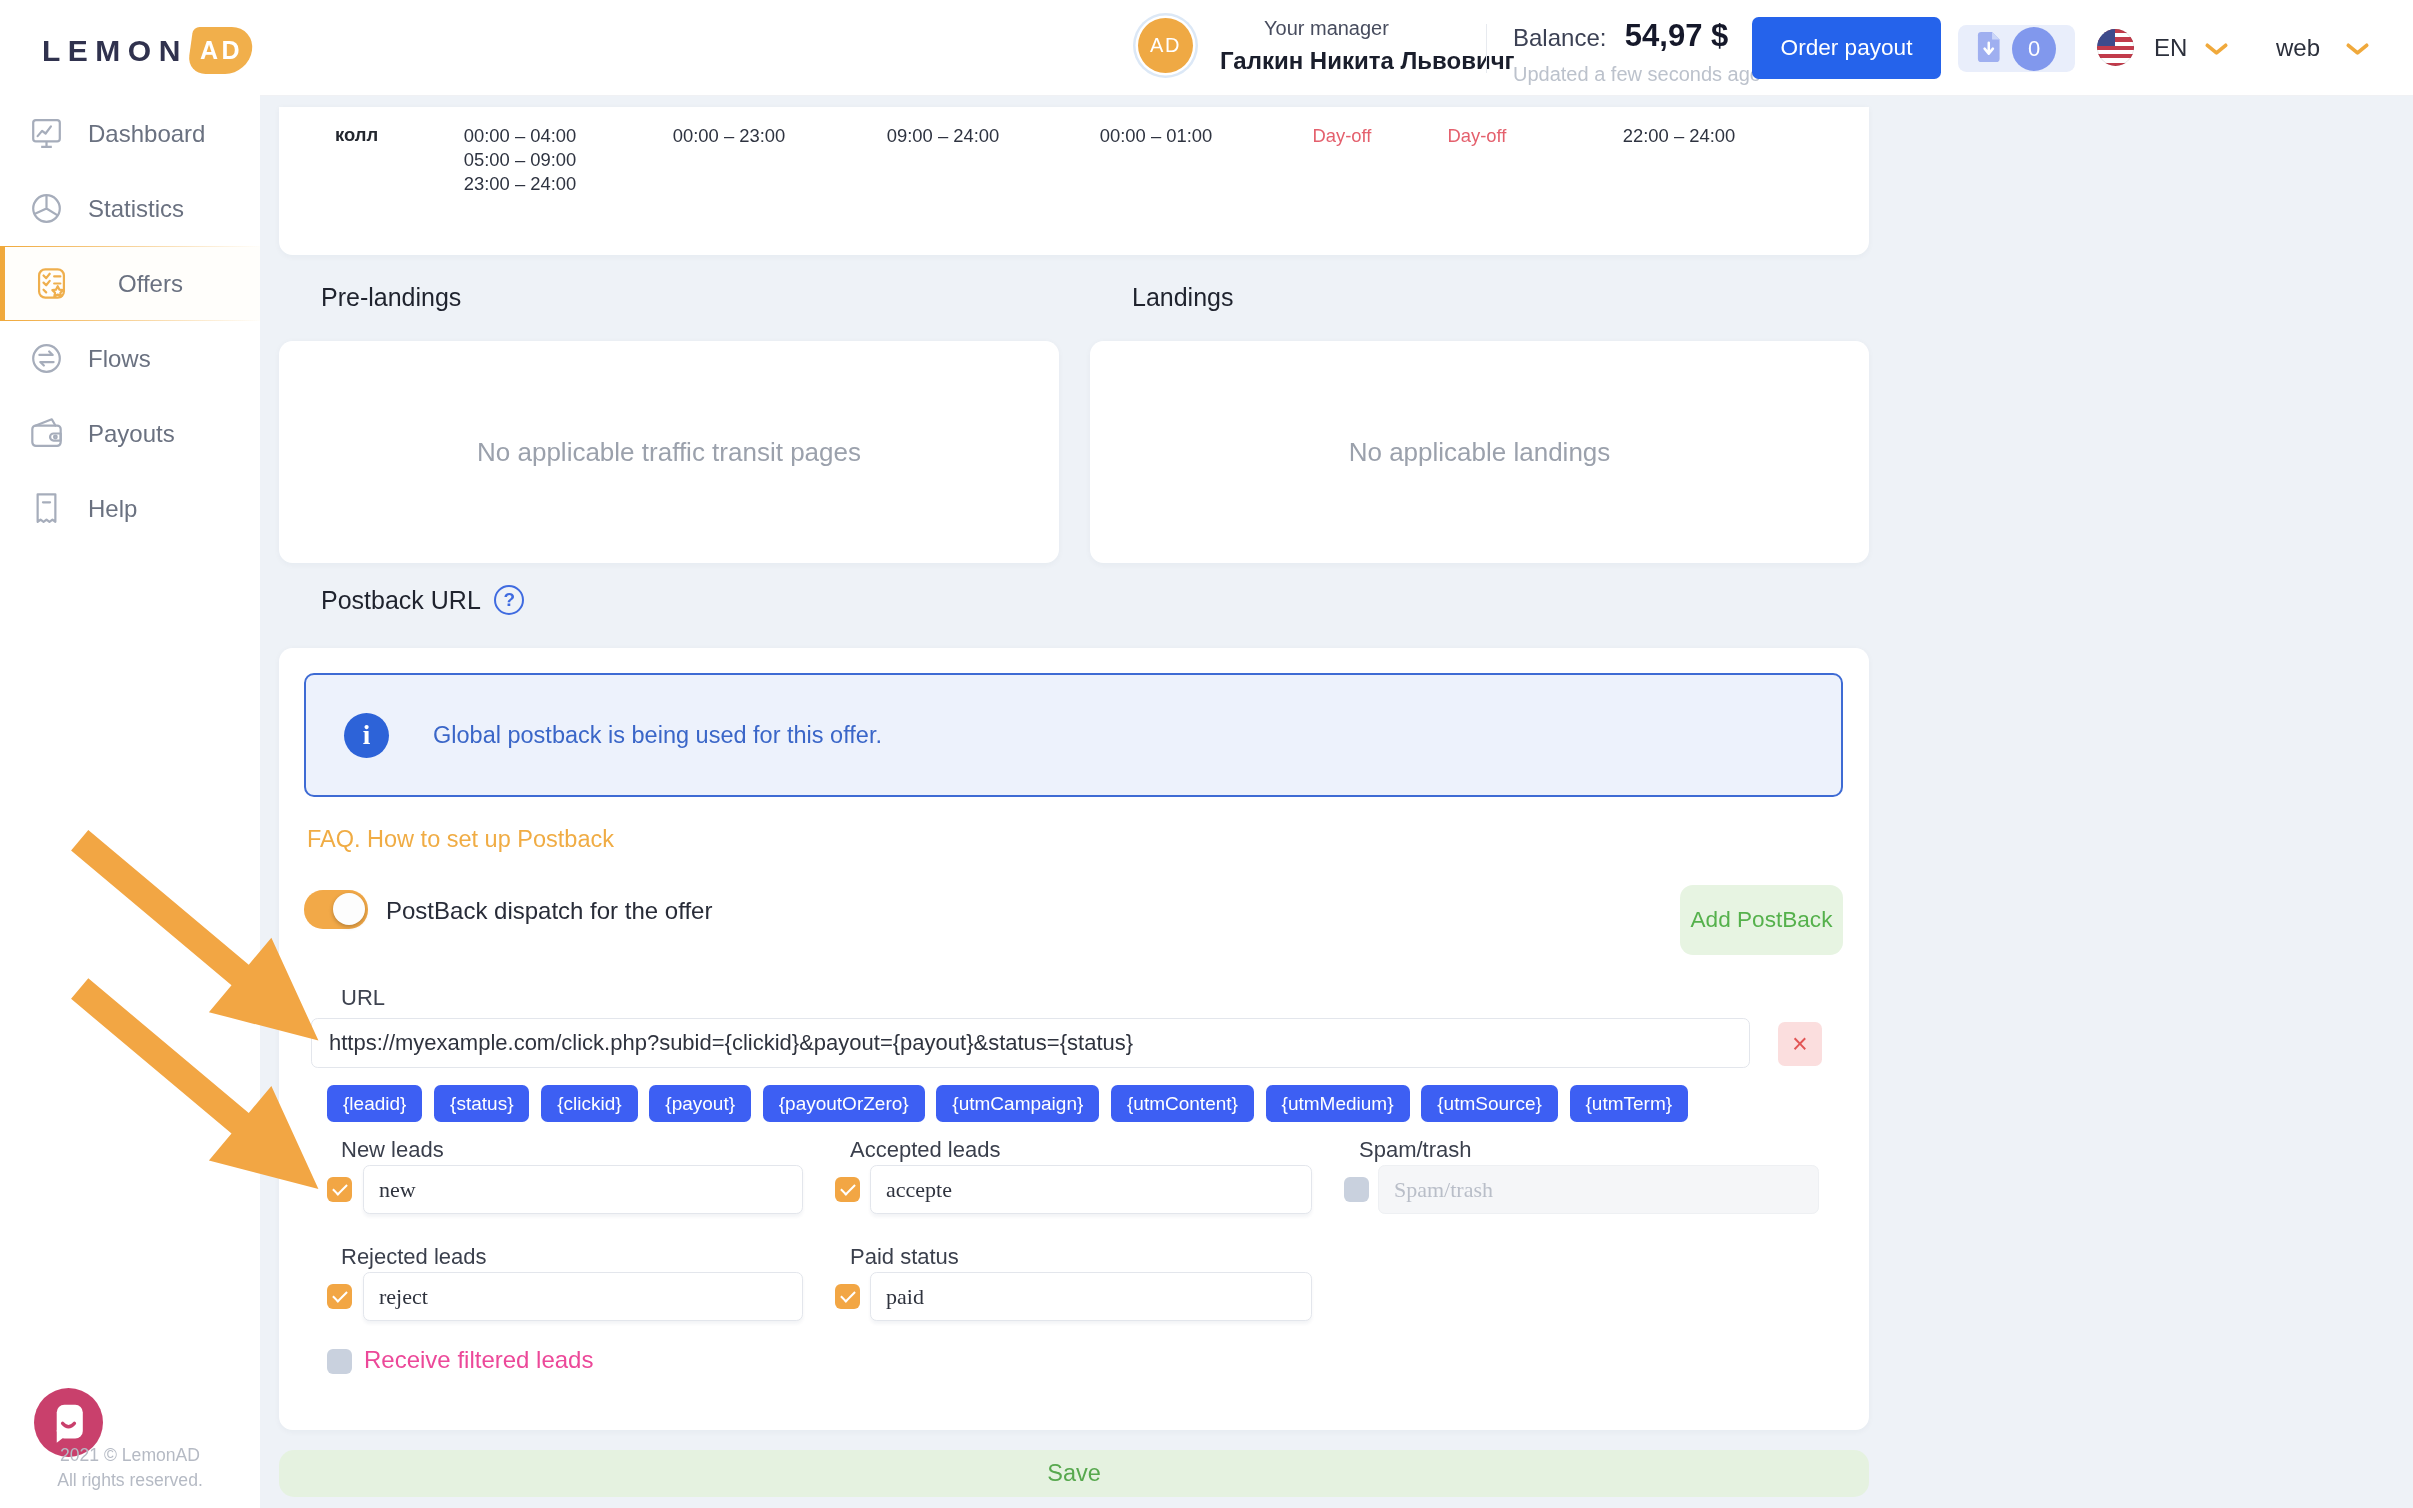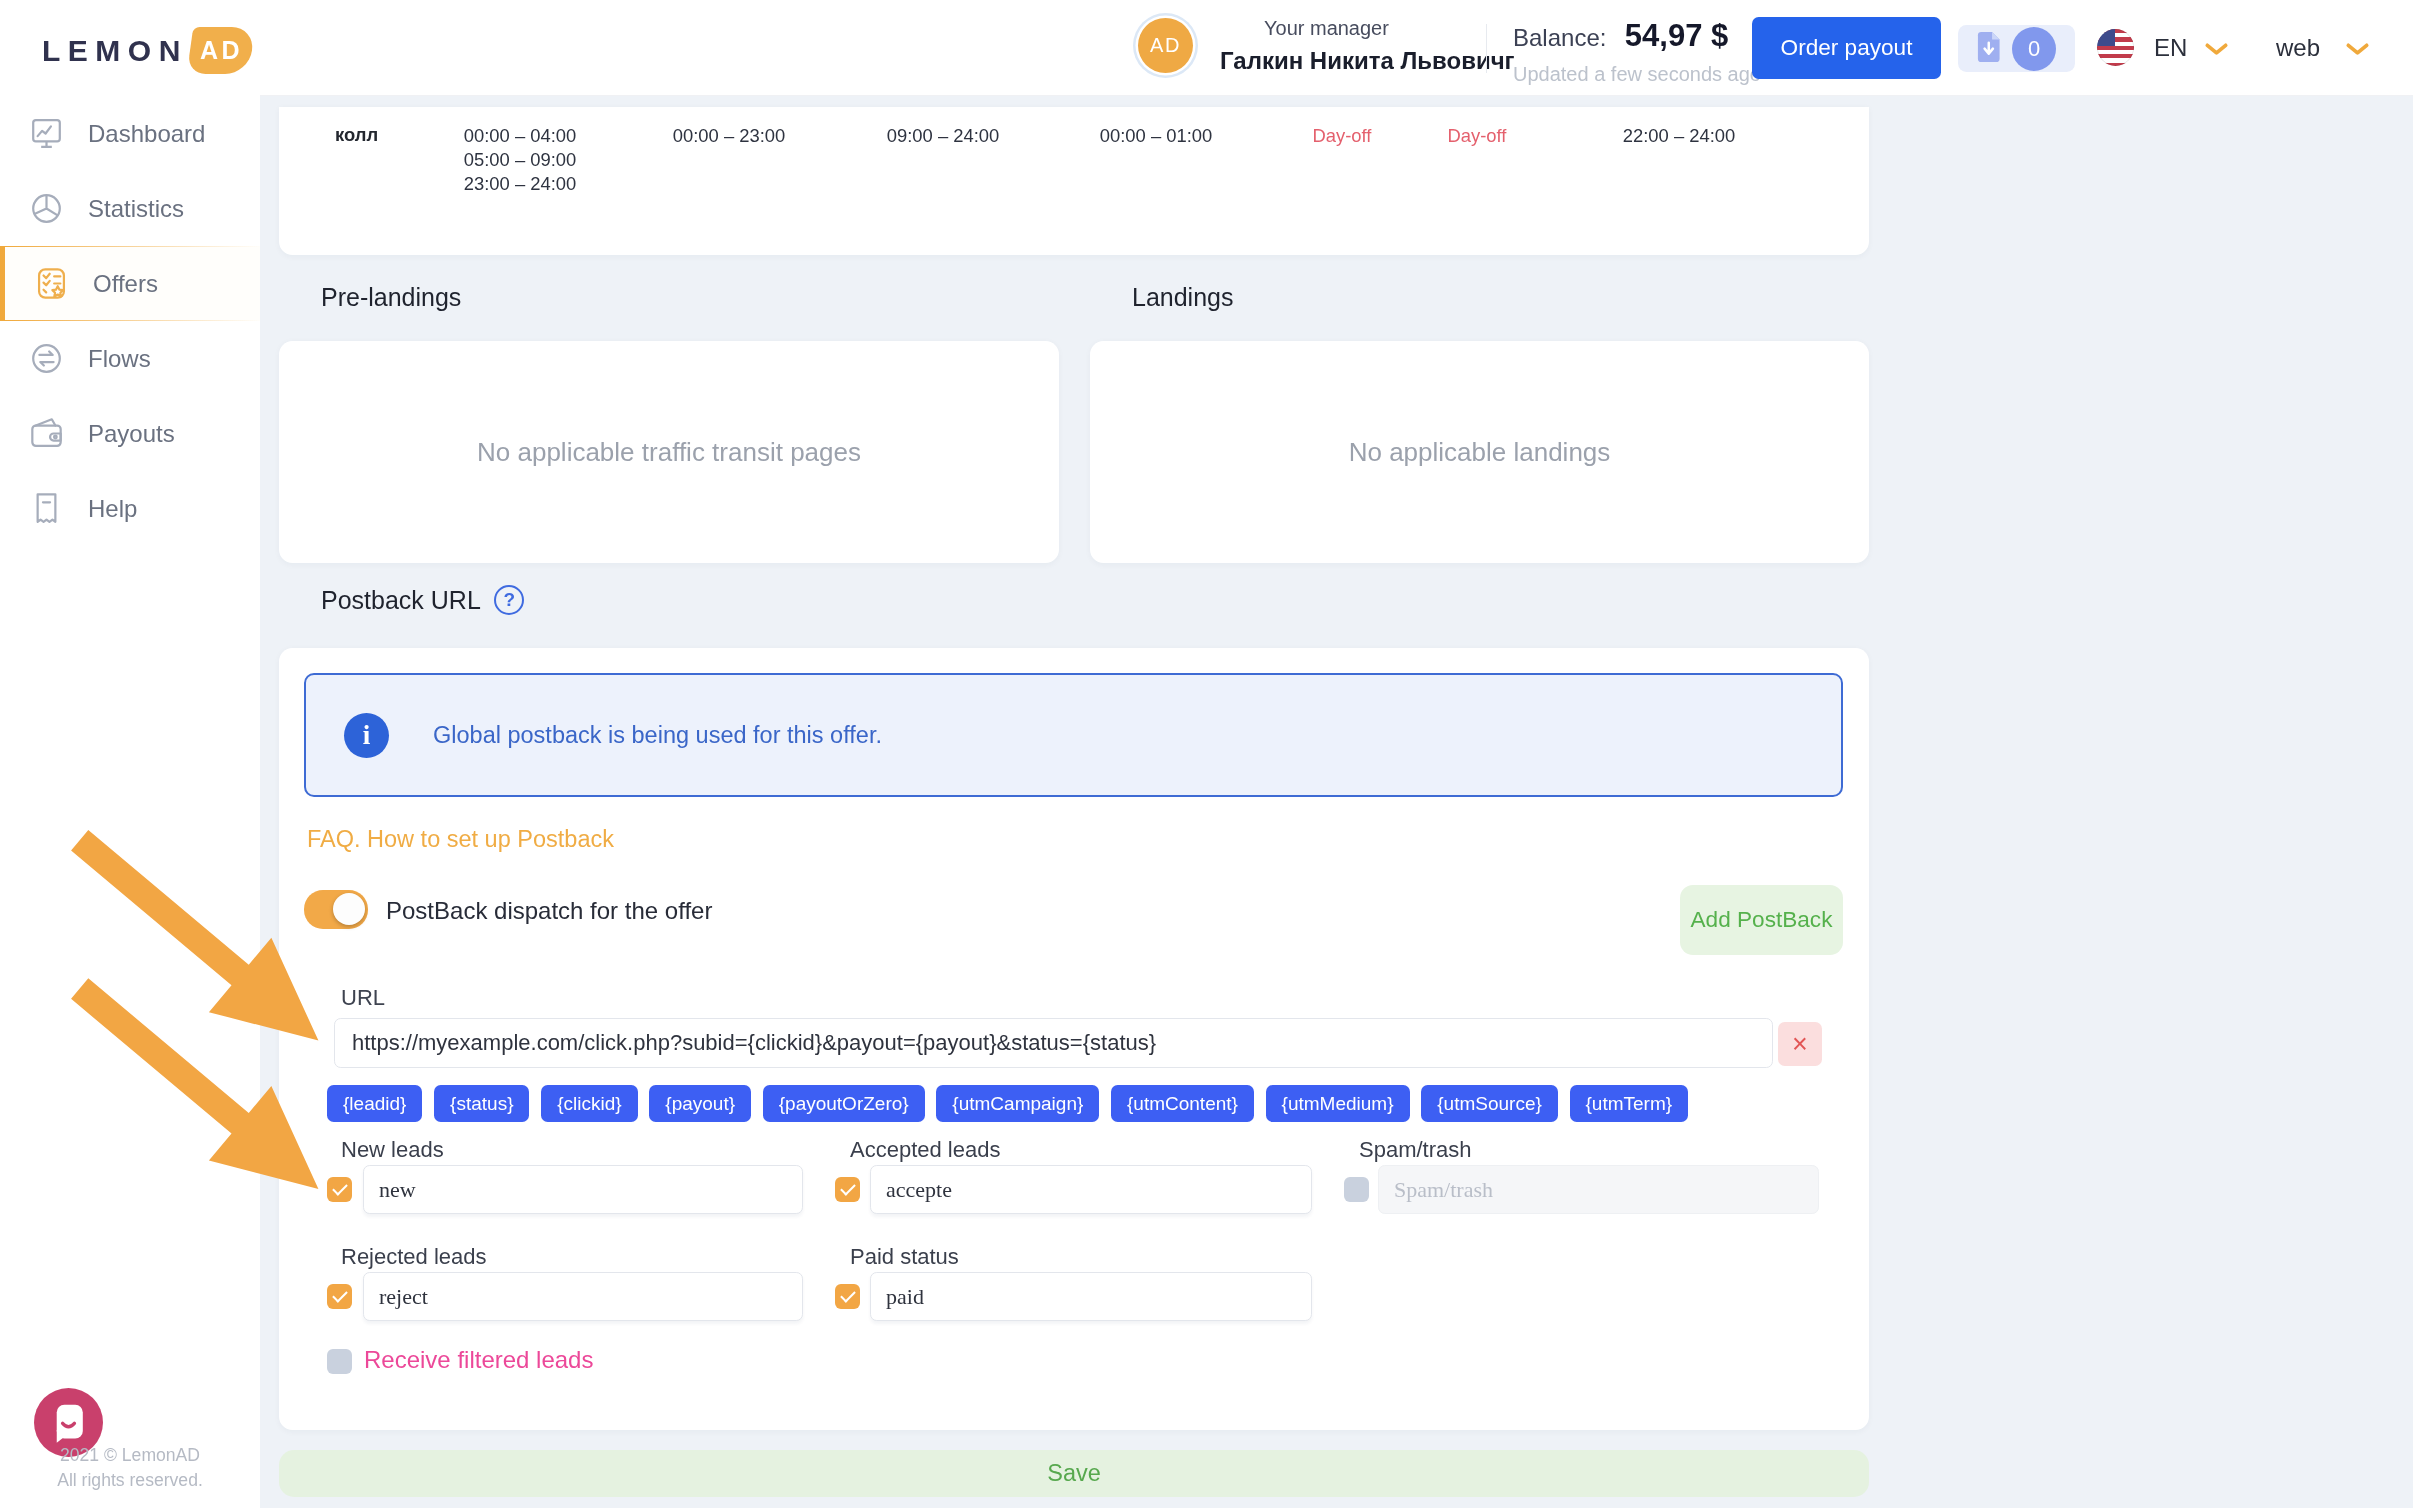--- a/index.html
+++ b/index.html
@@ -17,21 +17,21 @@
   .logo-text { font-size:30px; letter-spacing:7.5px; color:#30324E; font-weight:600; }
   .logo-badge { margin-left:1.7px; width:62px; height:47px; background:#F1AF4B; border-radius:6.7px 25px 25px 20px;
     transform:skewX(-8deg); display:flex; align-items:center; justify-content:center; }
   .logo-badge span { transform:skewX(8deg); color:#fff; font-size:25px; font-weight:600; letter-spacing:3.4px; }
   .nav { position:absolute; left:0; top:96px; width:260px; }
   .nav-item { height:75px; display:flex; align-items:center; padding-left:27px; cursor:pointer; }
   .nav-item .nicon { width:39px; height:39px; margin-right:22px; flex:0 0 auto; }
   .nav-item .nlabel { font-size:24px; color:#6A7180; }
   .nav-item.active { background:#FFFEFB; border-left:5px solid #F0A93C; 
     border-top:1.7px solid; border-bottom:1.7px solid;
-    border-image:linear-gradient(90deg,#F0A93C, rgba(240,169,60,0)) 1; }
+    border-image:linear-gradient(90deg,#F0A93C, rgba(240,169,60,0)) 1;gap:25px; }
   .chat-fab { position:absolute; left:34px; top:1388px; width:69px; height:69px; cursor:pointer; }
   .side-footer { position:absolute; left:0; bottom:15px; width:260px; text-align:center;
     font-size:17.6px; color:#B5BAC4; line-height:25px; }
   
   .header { position:absolute; left:260px; top:0; width:2154px; height:96px; background:#fff;
     border-bottom:0.8px solid #F0F1F4; z-index:4; }
   .avatar { position:absolute; left:878px; top:18.4px; width:55px; height:55px; border-radius:50%;
     background:#EFA944; color:#fff; font-size:20px; display:flex; align-items:center; justify-content:center;
     box-shadow:0 0 0 2.5px #fff, 0 0 0 5px #DCE8F6; letter-spacing:1.7px; }
   .mgr { position:absolute; left:960px; top:17px; }
@@ -77,21 +77,21 @@
   .info-text { font-size:23.5px; color:#3A66C8; margin-left:44px; }
   .faq-link { position:absolute; left:28px; top:178px; font-size:23.5px; color:#F0AC44; cursor:pointer; }
   .toggle { position:absolute; left:25px; top:242px; width:64px; height:39px; border-radius:19px;
     background:#F2A948; cursor:pointer; }
   .toggle .knob { position:absolute; left:28.5px; top:3.4px; width:32px; height:32px; border-radius:50%;
     background:#FDFDFD; box-shadow:0 1.7px 4.2px rgba(0,0,0,.25); }
   .toggle-label { position:absolute; left:107px; top:249px; font-size:24px; color:#282C38; }
   .addpb-btn { position:absolute; left:1401px; top:237px; width:163px; height:70px; background:#E7F4E2;
     border:none; border-radius:13px; color:#55B14C; font-size:22.6px; cursor:pointer; font-family:inherit; }
   .url-label { position:absolute; left:62px; top:337px; font-size:22px; color:#3E4350; }
-  .url-input { position:absolute; left:55px; top:370px; width:1439px; height:50px; border:1.7px solid #E3E6EC;
+  .url-input { position:absolute; left:32px; top:370px; width:1439px; height:50px; border:1.7px solid #E3E6EC;
     border-radius:6.7px; font-size:22px; color:#2F333E; padding:0 17px; font-family:inherit; background:#fff; }
   .clear-btn { position:absolute; left:1499px; top:374px; width:44px; height:44px; background:#FBDEDE;
     border:none; border-radius:6.7px; color:#E25555; font-size:27px; line-height:44px; cursor:pointer; font-family:inherit; }
   .tags { position:absolute; left:48px; top:437px; display:flex; gap:11.7px; }
   .tag { height:37px; padding:0 16px; background:#3D5FF3; border-radius:6.7px; color:#fff; font-size:19px;
     display:flex; align-items:center; cursor:pointer; }
   .fld-label { position:absolute; font-size:22px; color:#3A3F4C; }
   .cb { position:absolute; width:25px; height:25px; border-radius:5.9px; background:#C9D1DE; cursor:pointer; }
   .cb.checked { background:#F2A644; }
   .cb.checked::after { content:""; position:absolute; left:5.9px; top:6.7px; width:11.7px; height:5.9px;

